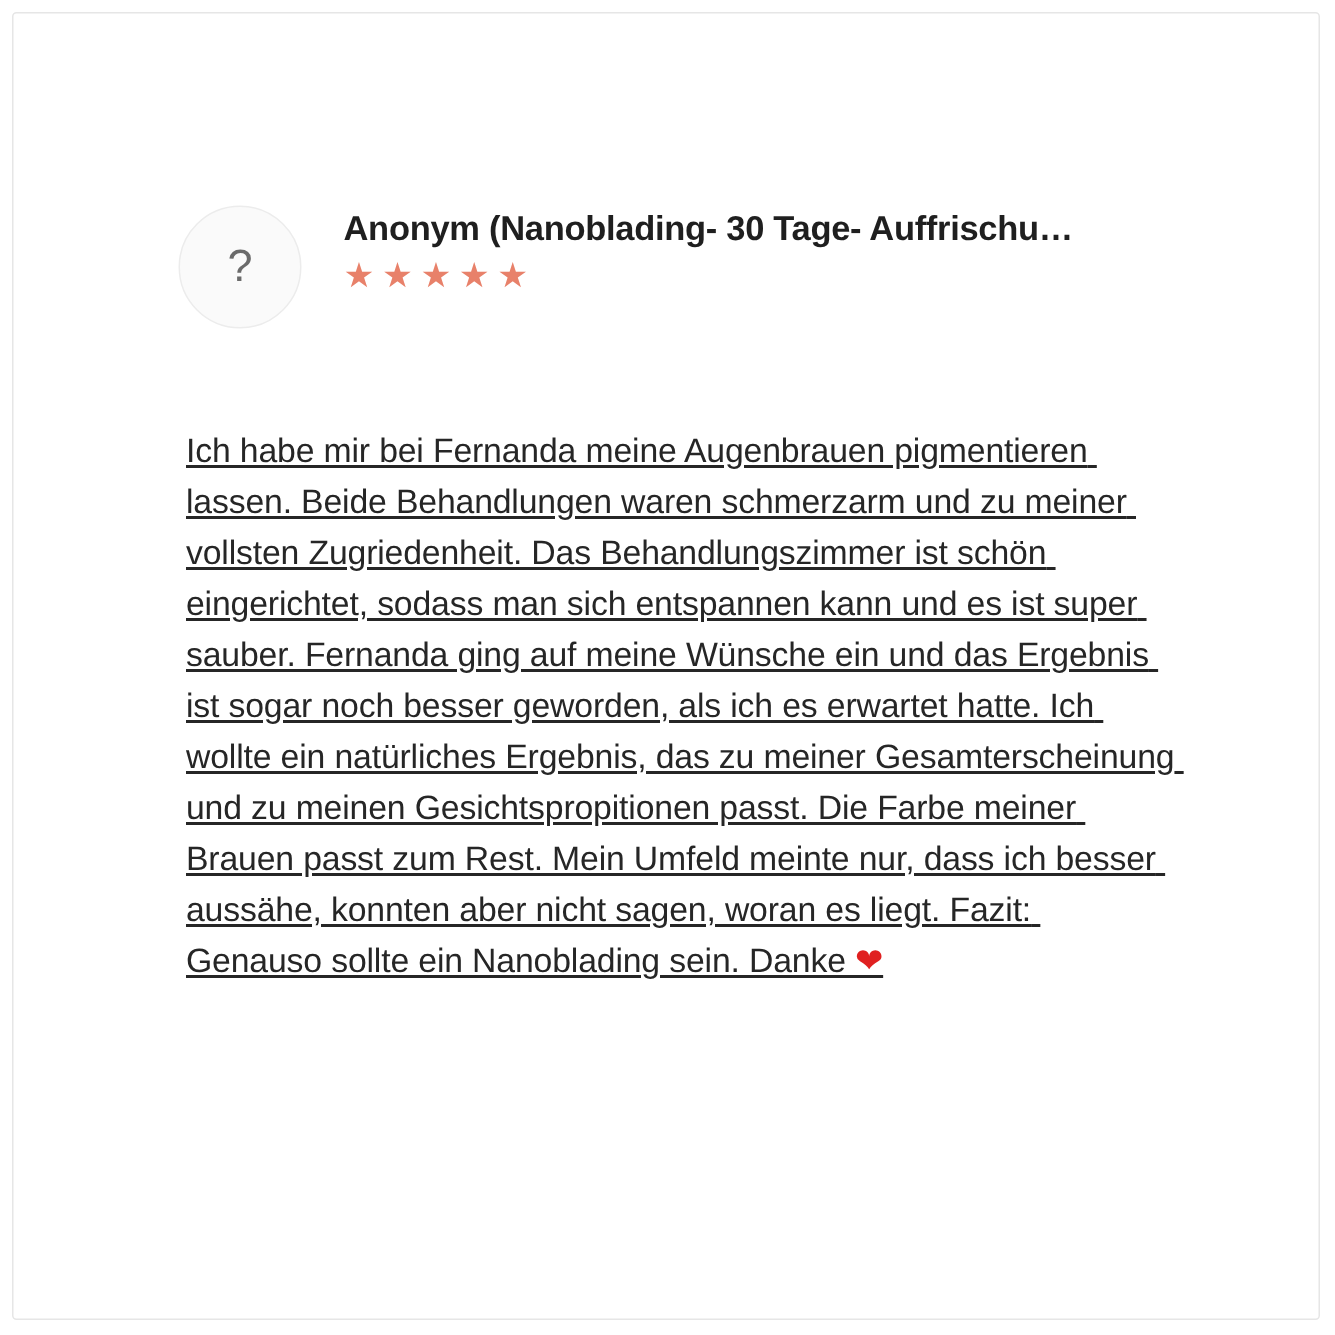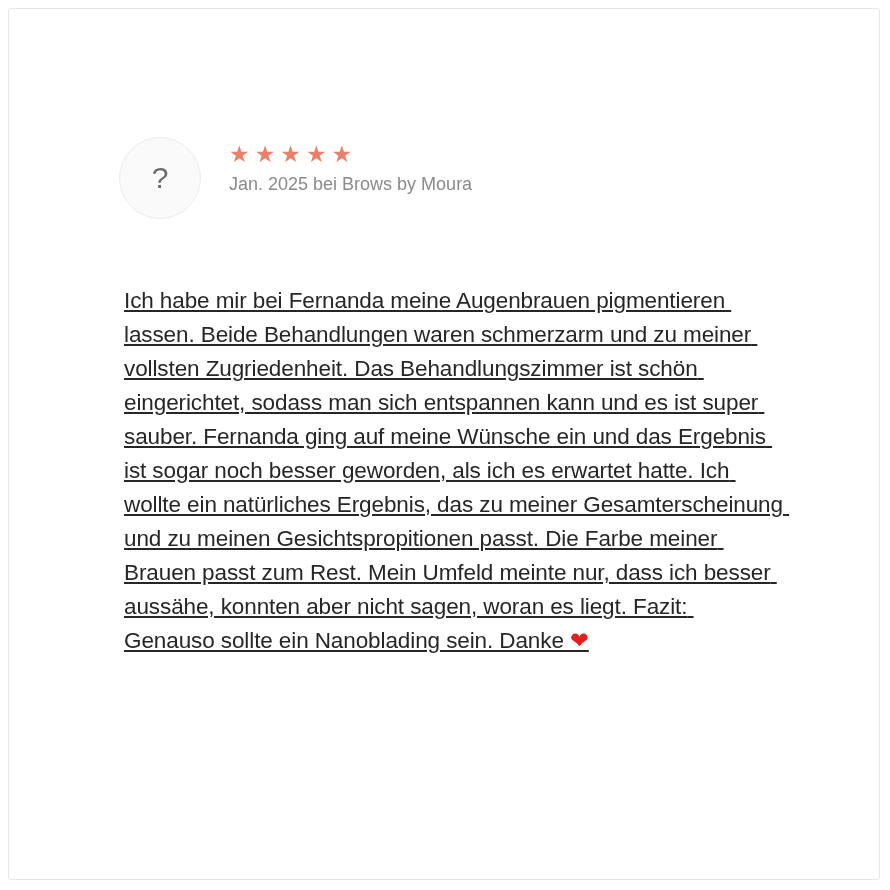--- a/index.html
+++ b/index.html
@@ -117,29 +117,29 @@
 
 <div class="review-card">
 
   <div class="review-header">
 
     <div class="avatar">
       <span class="avatar-mark">?</span>
     </div>
 
     <div class="header-text">
+      <div class="reviewer-name">Anonym (Nanoblading- 30 Tage- Auffrischu…</div>
 
       <div class="stars">
         <span class="star">★</span>
         <span class="star">★</span>
         <span class="star">★</span>
         <span class="star">★</span>
         <span class="star">★</span>
       </div>
 
-      <div class="review-meta">Jan. 2025 bei Brows by Moura</div>
     </div>
 
   </div>
 
   <div class="review-body"><span>Ich habe mir bei Fernanda meine Augenbrauen pigmentieren lassen. Beide Behandlungen waren schmerzarm und zu meiner vollsten Zugriedenheit. Das Behandlungszimmer ist schön eingerichtet, sodass man sich entspannen kann und es ist super sauber. Fernanda ging auf meine Wünsche ein und das Ergebnis ist sogar noch besser geworden, als ich es erwartet hatte. Ich wollte ein natürliches Ergebnis, das zu meiner Gesamterscheinung und zu meinen Gesichtspropitionen passt. Die Farbe meiner Brauen passt zum Rest. Mein Umfeld meinte nur, dass ich besser aussähe, konnten aber nicht sagen, woran es liegt. Fazit: Genauso sollte ein Nanoblading sein. Danke </span><span class="heart">❤</span></div>
 
 </div>
 
 </body></html>

